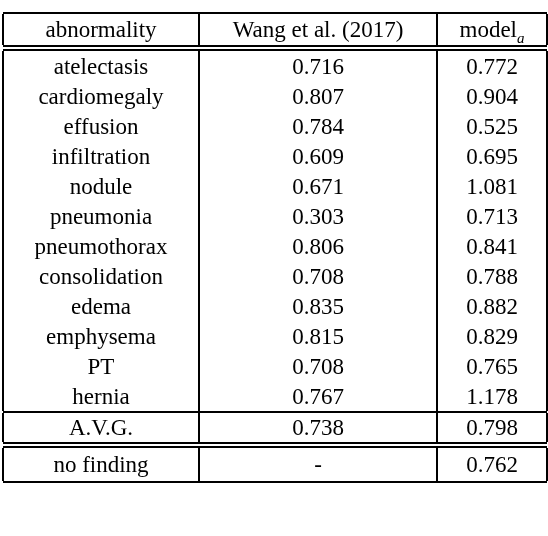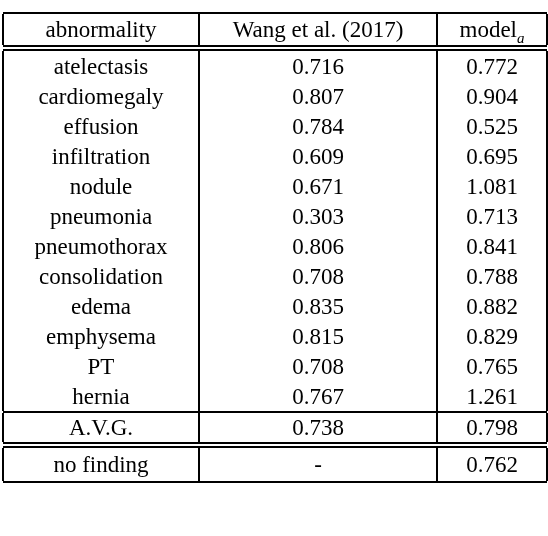--- a/index.html
+++ b/index.html
@@ -160,21 +160,21 @@
         <td class="vl-mid vl-right bold">0.829</td>
       </tr>
       <tr class="body-row sec">
         <td class="vl-left">PT</td>
         <td class="vl-mid">0.708</td>
         <td class="vl-mid vl-right bold">0.765</td>
       </tr>
       <tr class="body-row sec">
         <td class="vl-left">hernia</td>
         <td class="vl-mid">0.767</td>
-        <td class="vl-mid vl-right bold">1.261</td>
+        <td class="vl-mid vl-right bold">1.178</td>
       </tr>
 
       <tr>
         <td class="rule-single" colspan="3"></td>
       </tr>
 
       <tr class="avg-row sec">
         <td class="vl-left">A.V.G.</td>
         <td class="vl-mid">0.738</td>
         <td class="vl-mid vl-right bold">0.798</td>

